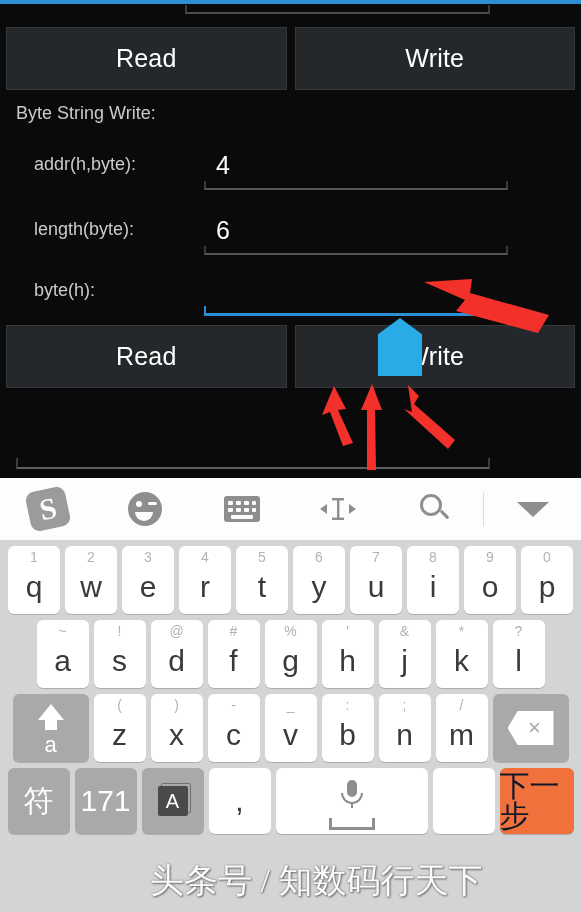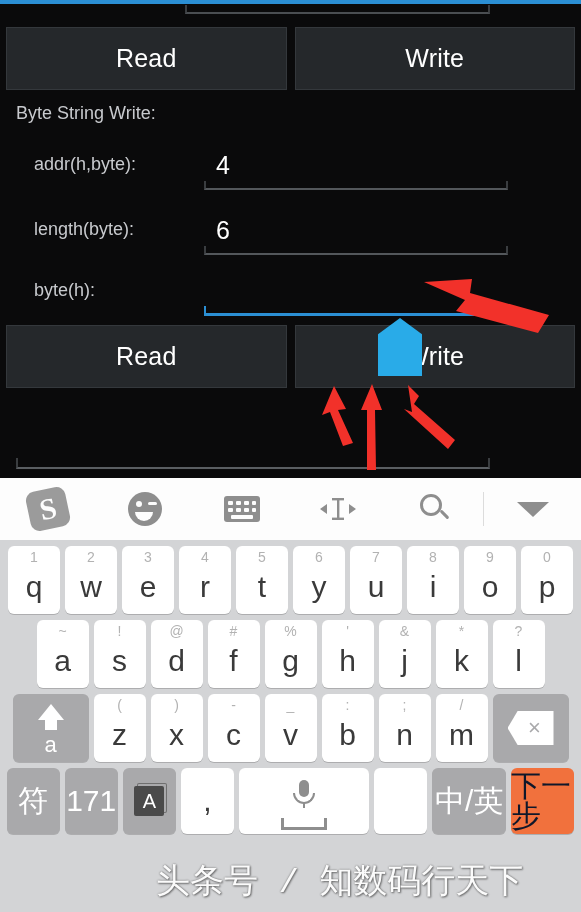--- a/index.html
+++ b/index.html
@@ -249,23 +249,23 @@
     width: 2px; height: 5px; background: #8e8e8e;
   }
   .spacebar-line {
     position: absolute; left: 50%; bottom: 4px; transform: translateX(-50%);
     width: 46px; height: 12px;
     border: 3px solid #8e8e8e; border-top: none;
   }
   .next-label { font-size: 21px; color: #0f172a; }
 
   .watermark {
-    position: absolute; left: 156px; bottom: 8px;
+    position: absolute; left: 150px; bottom: 8px;
     font-size: 34px; color: #ffffff;
-    font-family: Liberation Mono, monospace;
+    font-family: Liberation Serif, serif;
     text-shadow: 0 0 2px rgba(90,90,90,.95), 1px 1px 2px rgba(60,60,60,.7);
     opacity: .92; white-space: nowrap; pointer-events: none;
   }
 </style>
 </head>
 <body>
 
 <div id="root">
 
   <div class="app">
@@ -509,23 +509,20 @@
           <span class="mic">
             <span class="cap"></span>
             <span class="arc"></span>
             <span class="stem"></span>
           </span>
           <span class="spacebar-line"></span>
         </div>
         <div class="key k-blank">
           <span class="main"></span>
           </div>
-        <div class="key dark k-zhying">
-          <span class="main cn">中/英</span>
-          </div>
         <div class="key k-next">
           <span class="main next-label">下一步</span>
           </div>
       </div>
     </div>
 
     <div class="watermark">头条号 / 知数码行天下</div>
   </div>
 
 </div>

